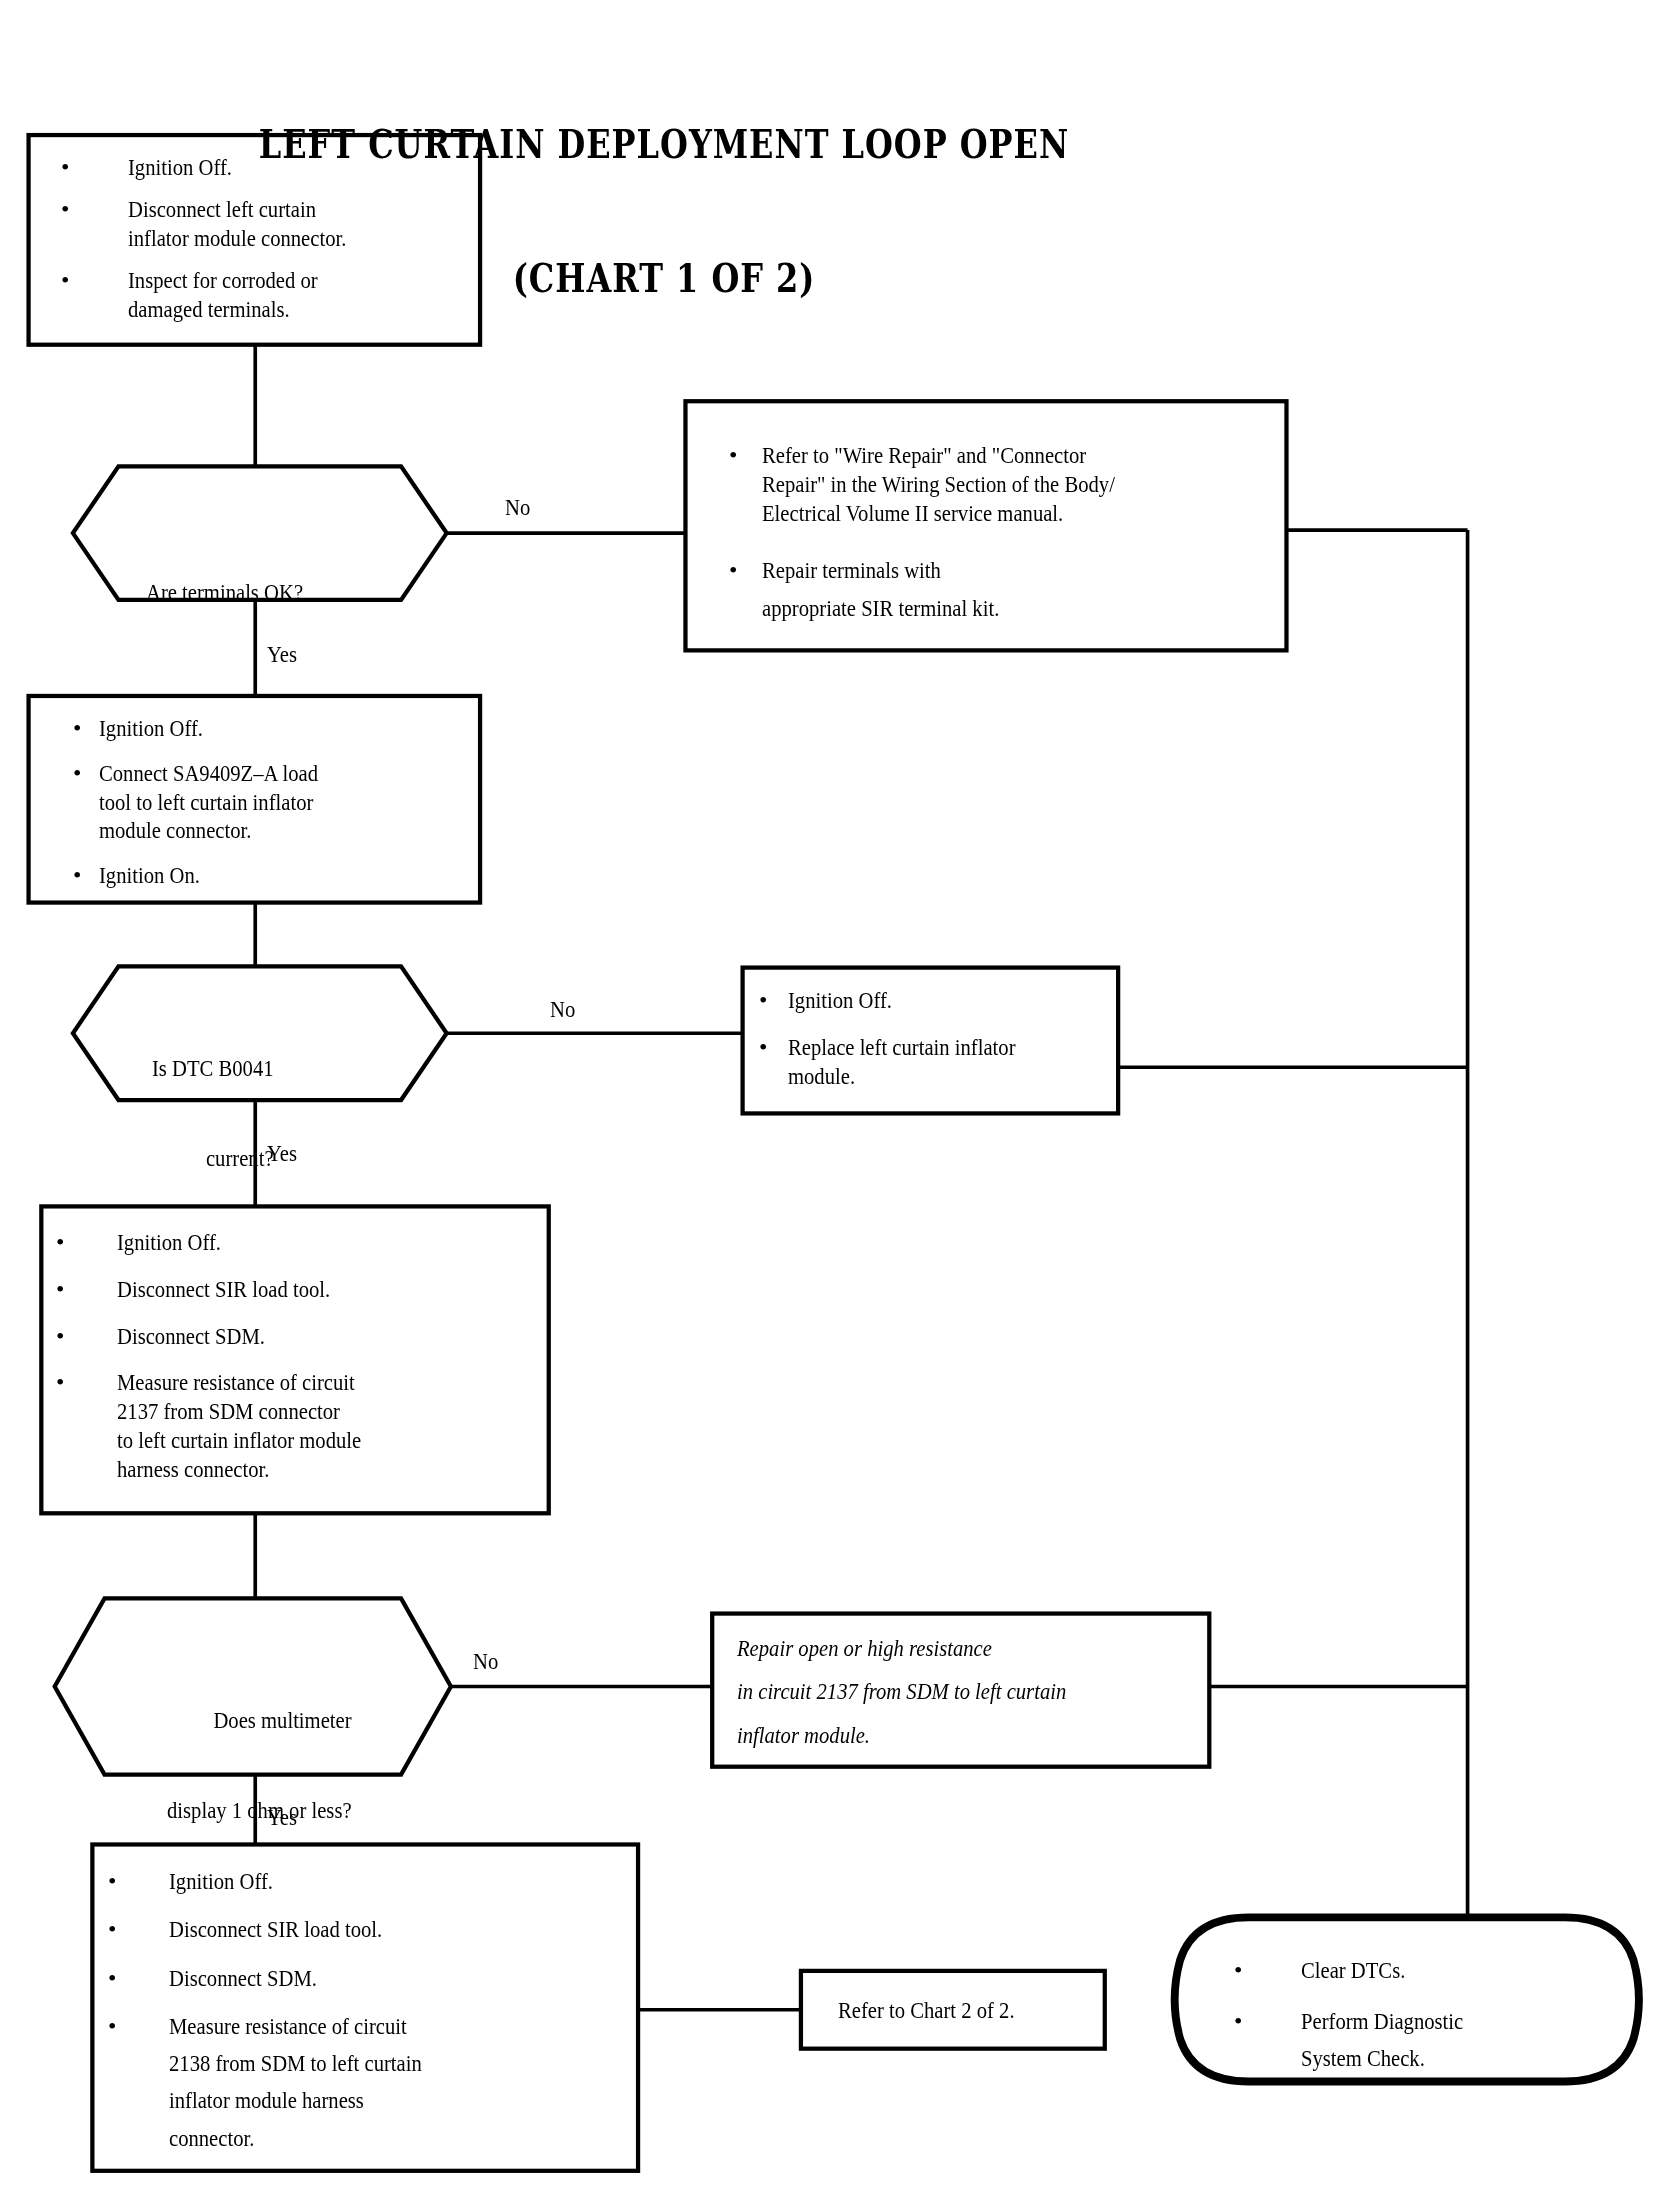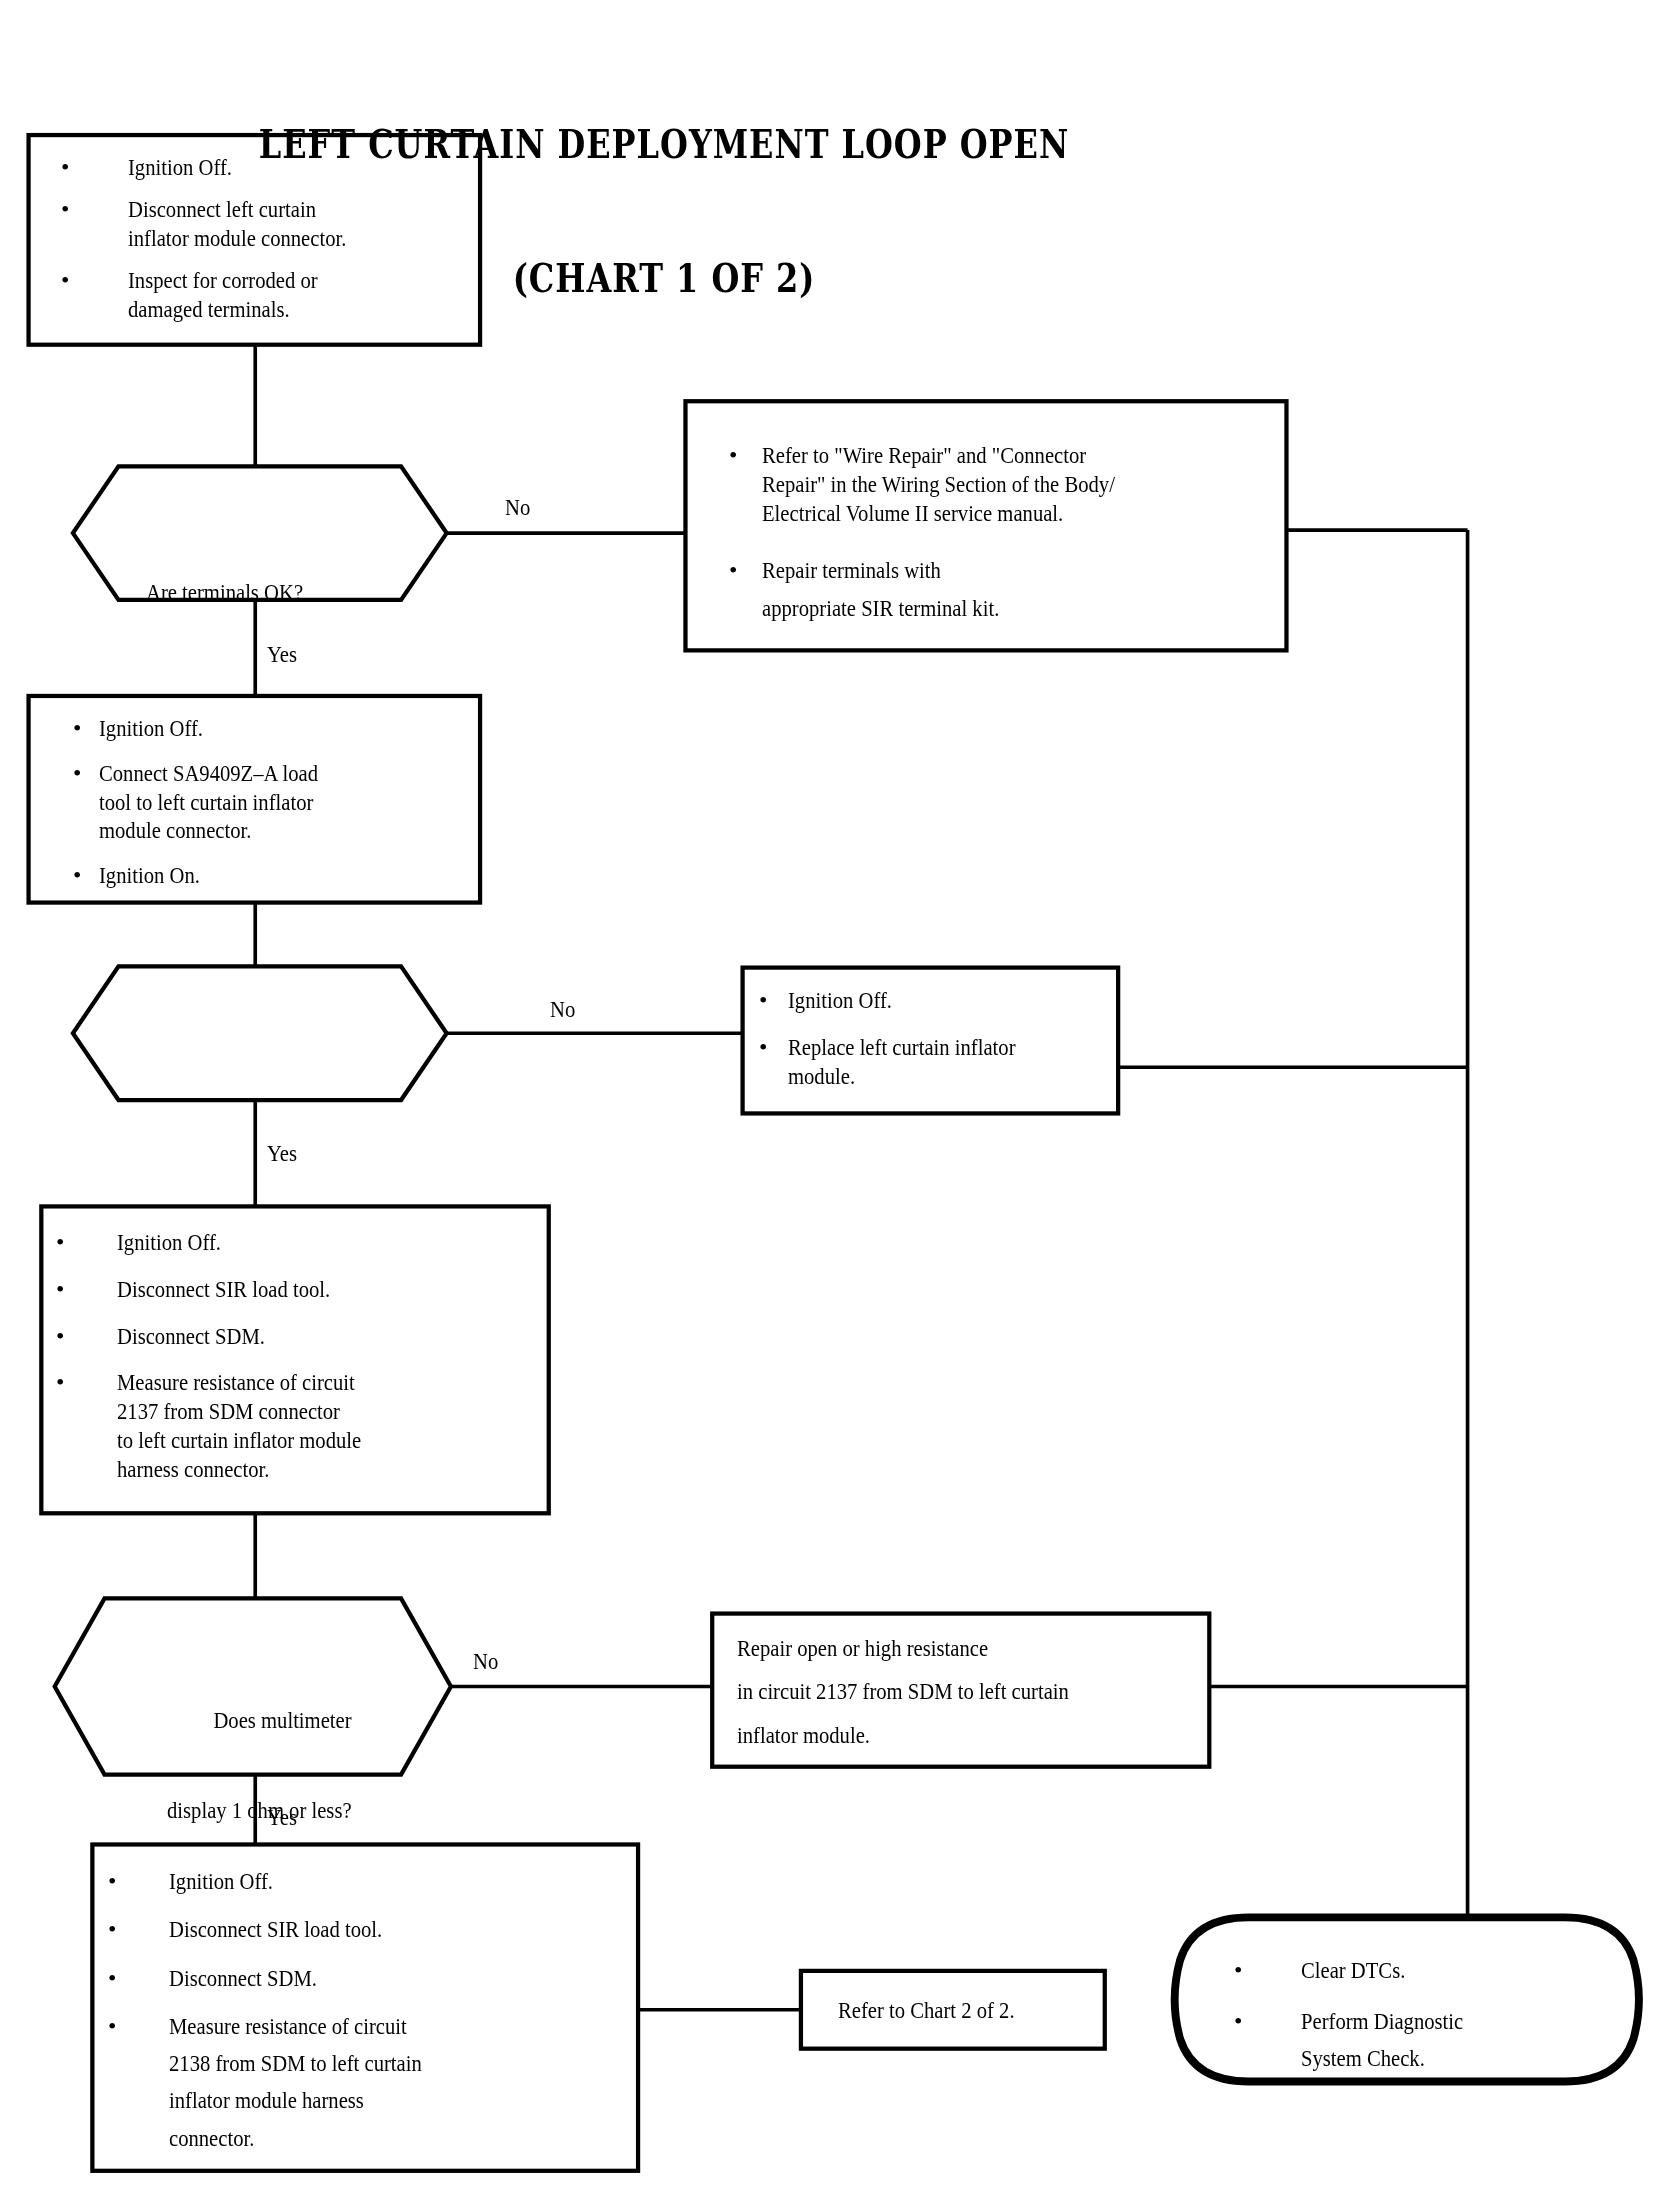--- a/index.html
+++ b/index.html
@@ -203,20 +203,24 @@
       </span>
     </div>
     <div class="bul">
       <span class="dot">•</span>
       <span class="txt">
         <span class="line" style="display:block;margin-left:25.5px;">Ignition On.</span>
       </span>
     </div>
   </div>
 
+  <div class="ctr" style="left:152px;top:996px;">
+    <div class="line">Is DTC B0041</div>
+    <div class="line">current?</div>
+  </div>
   <div class="lbl" style="left:550px;top:996px;">No</div>
   <div class="lbl" style="left:267px;top:1140px;">Yes</div>
 
   <div class="blk" style="left:759px;top:986px;width:365px;">
     <div class="bul" style="margin-bottom:18px;">
       <span class="dot">•</span>
       <span class="txt">
         <span class="line" style="display:block;margin-left:29px;">Ignition Off.</span>
       </span>
     </div>
@@ -259,21 +263,21 @@
     </div>
   </div>
 
   <div class="ctr" style="left:151px;top:1648px;margin-left:16px;">
     <div class="line">Does multimeter</div>
     <div class="line">display 1 ohm or less?</div>
   </div>
   <div class="lbl" style="left:473px;top:1648px;">No</div>
   <div class="lbl" style="left:267px;top:1804px;">Yes</div>
 
-  <div class="blk" style="left:737px;top:1634px;width:480px;">
+  <div class="blk" style="left:737px;top:1634px;width:480px;font-style:italic;">
     <div class="line" style="display:block;margin-bottom:14.6px;">Repair open or high resistance</div>
     <div class="line" style="display:block;margin-bottom:14.6px;">in circuit 2137 from SDM to left curtain</div>
     <div class="line" style="display:block;">inflator module.</div>
   </div>
 
   <div class="blk" style="left:108px;top:1867px;width:535px;">
     <div class="bul" style="margin-bottom:19.5px;">
       <span class="dot">•</span>
       <span class="txt">
         <span class="line" style="display:block;margin-left:61px;">Ignition Off.</span>

